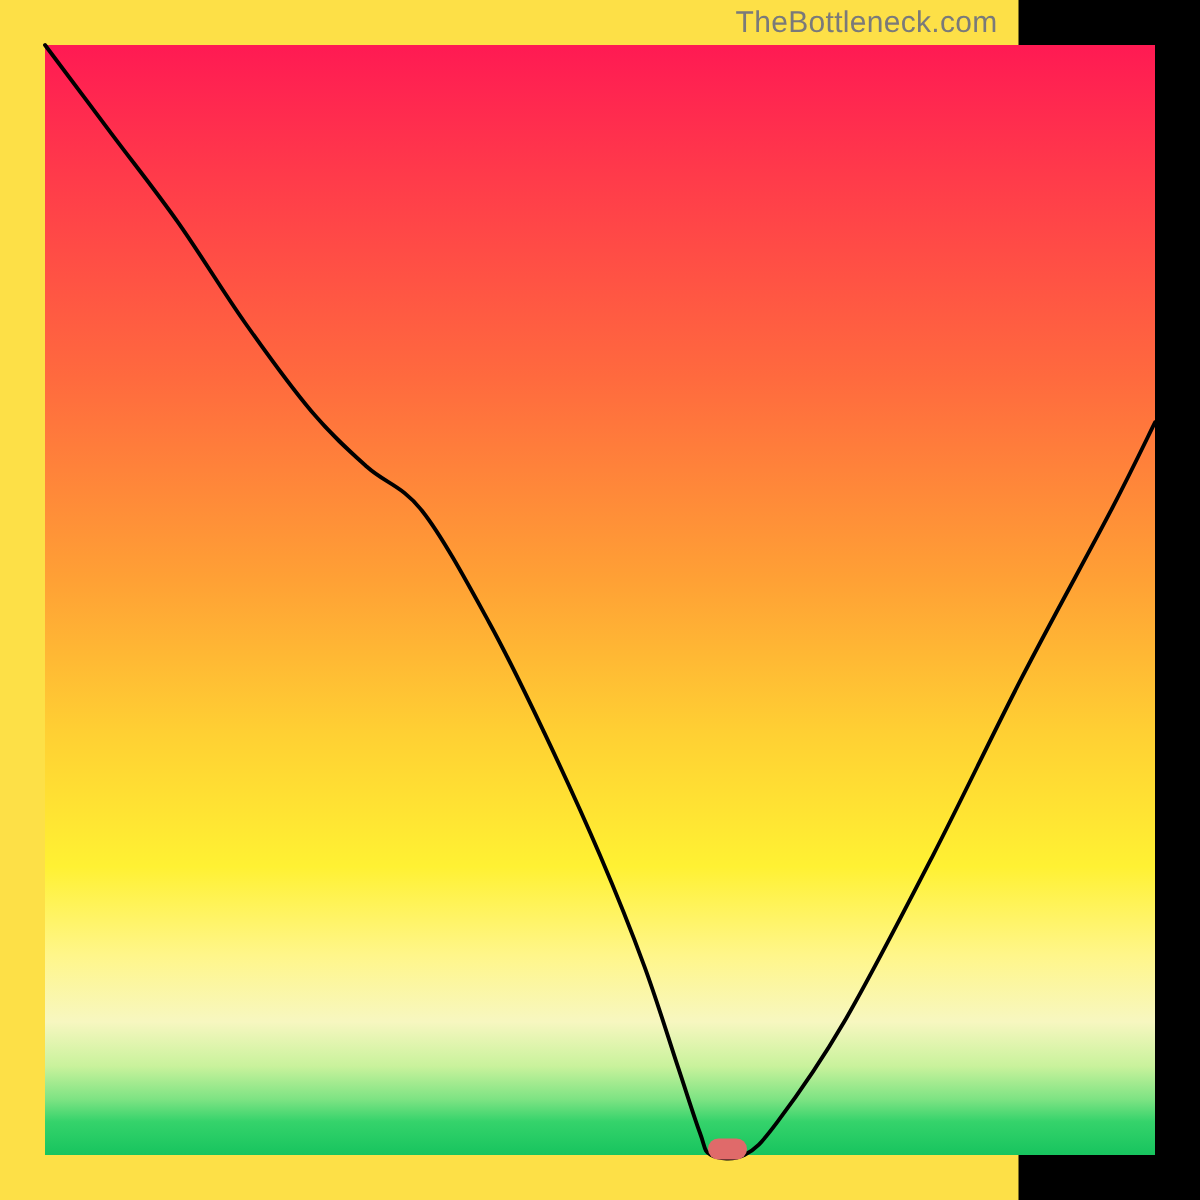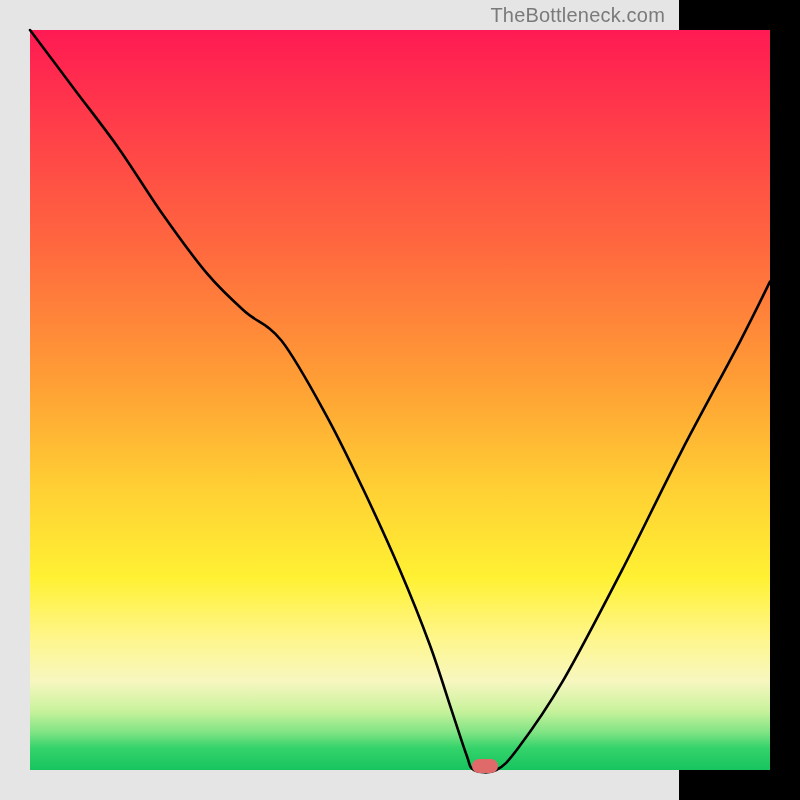--- a/index.html
+++ b/index.html
@@ -8,21 +8,21 @@
     width: 800px;
     height: 800px;
     background: #000;
     overflow: hidden;
     font-family: Arial, Helvetica, sans-serif;
   }
   .frame {
     position: relative;
     width: 679px;
     height: 800px;
-    background: #e5e5e5;
+    background: #fde047;
   }
   .watermark {
     position: absolute;
     top: 4px;
     right: 14px;
     color: #7a7a7a;
     font-size: 20px;
     font-weight: 500;
     letter-spacing: 0.2px;
     z-index: 5;

